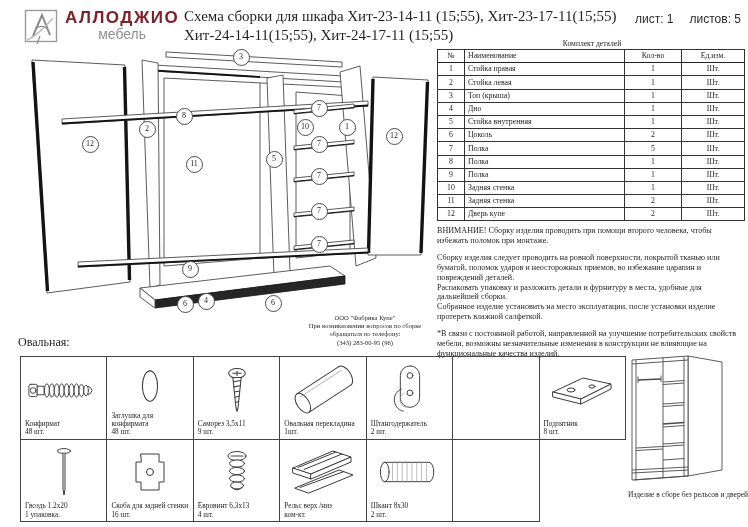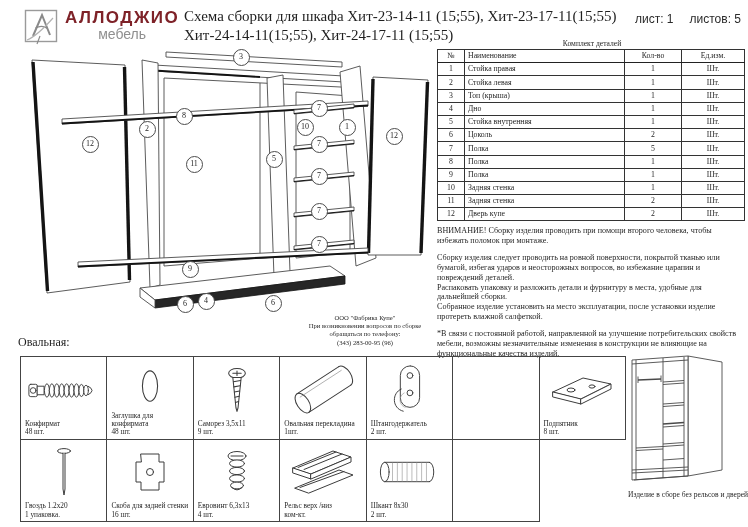--- a/index.html
+++ b/index.html
@@ -167,21 +167,21 @@
             <td>Дверь купе</td>
             <td class="c-qty">2</td>
             <td class="c-unit">Шт.</td>
           </tr>
     </tbody>
       </table>
   </div>
 
   <div class="notes">
     <p>ВНИМАНИЕ! Сборку изделия проводить при помощи второго человека, чтобы избежать поломок при монтаже.</p>
-    <p class="gap">Сборку изделия следует проводить на ровной поверхности, покрытой тканью или бумагой, избегая ударов и неосторожных вопросов, во избежание царапин и повреждений деталей.</p>
+    <p class="gap">Сборку изделия следует проводить на ровной поверхности, покрытой тканью или бумагой, поломок ударов и неосторожных приемов, во избежание царапин и повреждений деталей.</p>
     <p>Распаковать упаковку и разложить детали и фурнитуру в места, удобные для дальнейшей сборки.</p>
     <p>Собранное изделие установить на место эксплуатации, после установки изделие протереть влажной салфеткой.</p>
     <p class="gap">*В связи с постоянной работой, направленной на улучшение потребительских свойств мебели, возможны незначительные изменения в конструкции не влияющие на функциональные качества изделий.</p>
   </div>
 
   <div class="diagram">
     <svg width="430" height="300" viewBox="0 0 430 300">
 
       <polygon class="ln" points="158,4 334,14 334,19 158,9"></polygon>
       <polygon class="ln" points="146,17 336,28 336,34 146,23"></polygon>

